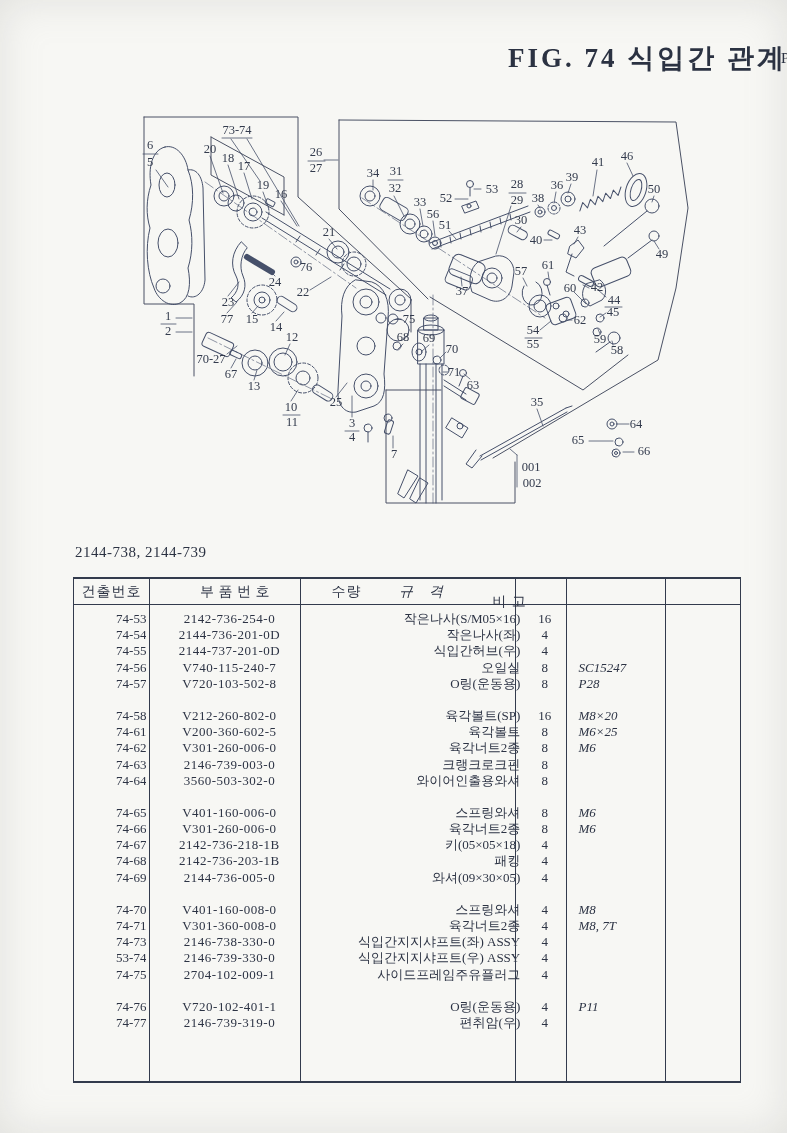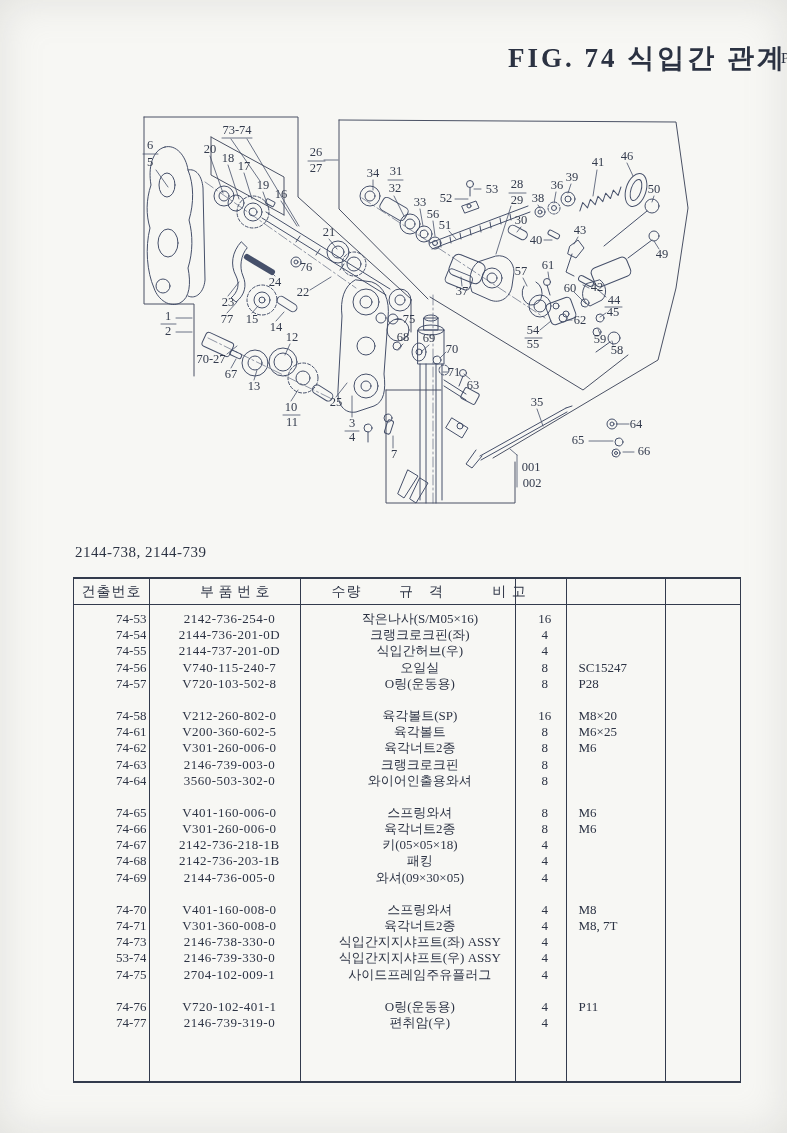--- a/index.html
+++ b/index.html
@@ -44,29 +44,29 @@
   .ptable{
     position:absolute;left:73px;top:577px;width:668px;height:506px;
     border-top:2px solid var(--ink);border-bottom:2px solid var(--ink);
     border-left:1px solid var(--ink);border-right:1px solid var(--ink);
     box-sizing:border-box;font-size:13px;color:#2c3344;
   }
   .vline{position:absolute;top:0;bottom:0;width:0;border-left:1px solid var(--ink);}
   .v0{left:75px}.v1{left:226px}.v2{left:441px}.v3{left:492px}.v4{left:591px}
   .thead{
     position:relative;height:25px;border-bottom:1px solid var(--ink);
-    display:flex;align-items:flex-end;font-size:14px;letter-spacing:1px;
+    display:flex;align-items:center;font-size:14px;letter-spacing:1px;
   }
   .trow{display:flex;height:16.2px;line-height:16.2px;}
   .cell{box-sizing:border-box;white-space:nowrap;overflow:hidden;}
   .c0{width:75px;text-align:right;}
   .c1{width:172px;text-align:center;letter-spacing:.5px;}
-  .c2{width:215px;text-align:center;padding-left:7px;}
+  .c2{width:215px;text-align:right;padding-left:7px;}
   .c3{width:51px;text-align:center;}
-  .c4{width:99px;text-align:left;padding-left:9px;}
+  .c4{width:99px;text-align:left;padding-left:9px;font-style:italic;}
   .c5{width:77px;text-align:left;padding-left:9px;margin-top:20px;}
   .cell.h{text-align:center;padding-left:0;height:25px;line-height:25px;}
   .tbody{padding-top:6px;}
   .rgroup{margin-bottom:16px;}
 </style>
 </head>
 <body>
 
 <div class="page-edge"></div>
 
@@ -367,21 +367,21 @@
           <div class="cell c0">74-53</div>
           <div class="cell c1">2142-736-254-0</div>
           <div class="cell c2">작은나사(S/M05×16)</div>
           <div class="cell c3">16</div>
           <div class="cell c4"></div>
           <div class="cell c5"></div>
         </div>
         <div class="trow">
           <div class="cell c0">74-54</div>
           <div class="cell c1">2144-736-201-0D</div>
-          <div class="cell c2">크랭크로크핀(좌)</div>
+          <div class="cell c2">작은나사(좌)</div>
           <div class="cell c3">4</div>
           <div class="cell c4"></div>
           <div class="cell c5"></div>
         </div>
         <div class="trow">
           <div class="cell c0">74-55</div>
           <div class="cell c1">2144-737-201-0D</div>
           <div class="cell c2">식입간허브(우)</div>
           <div class="cell c3">4</div>
           <div class="cell c4"></div>

